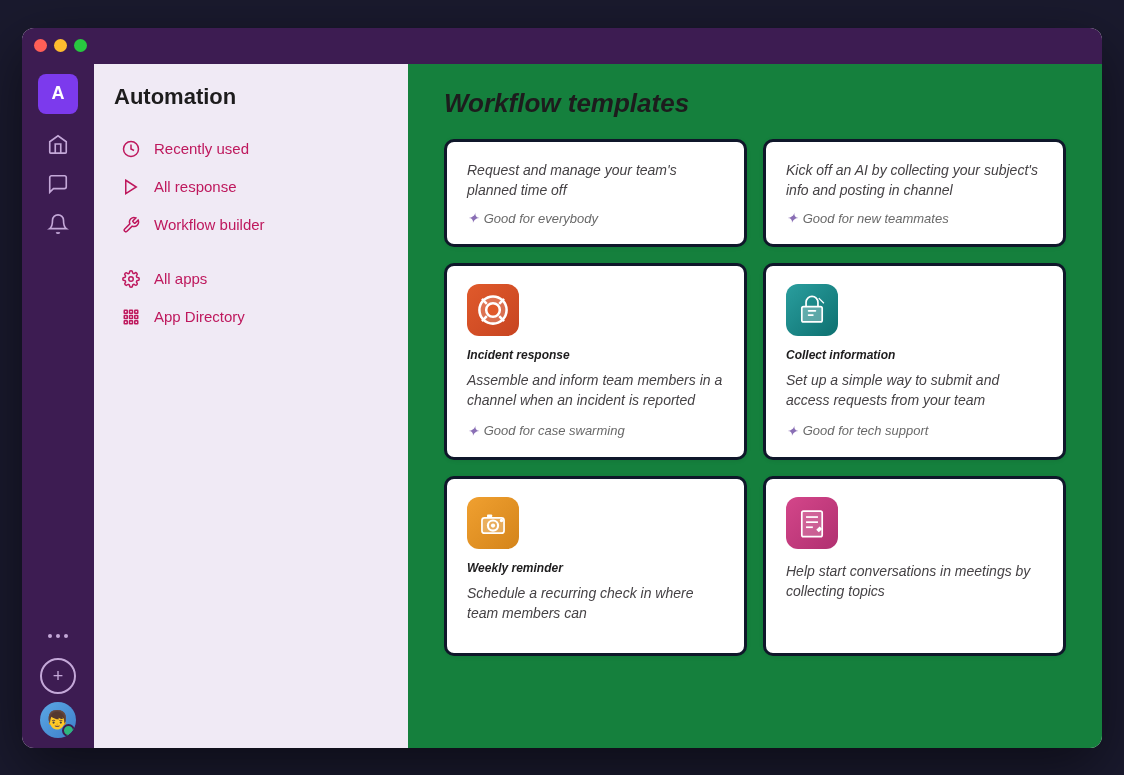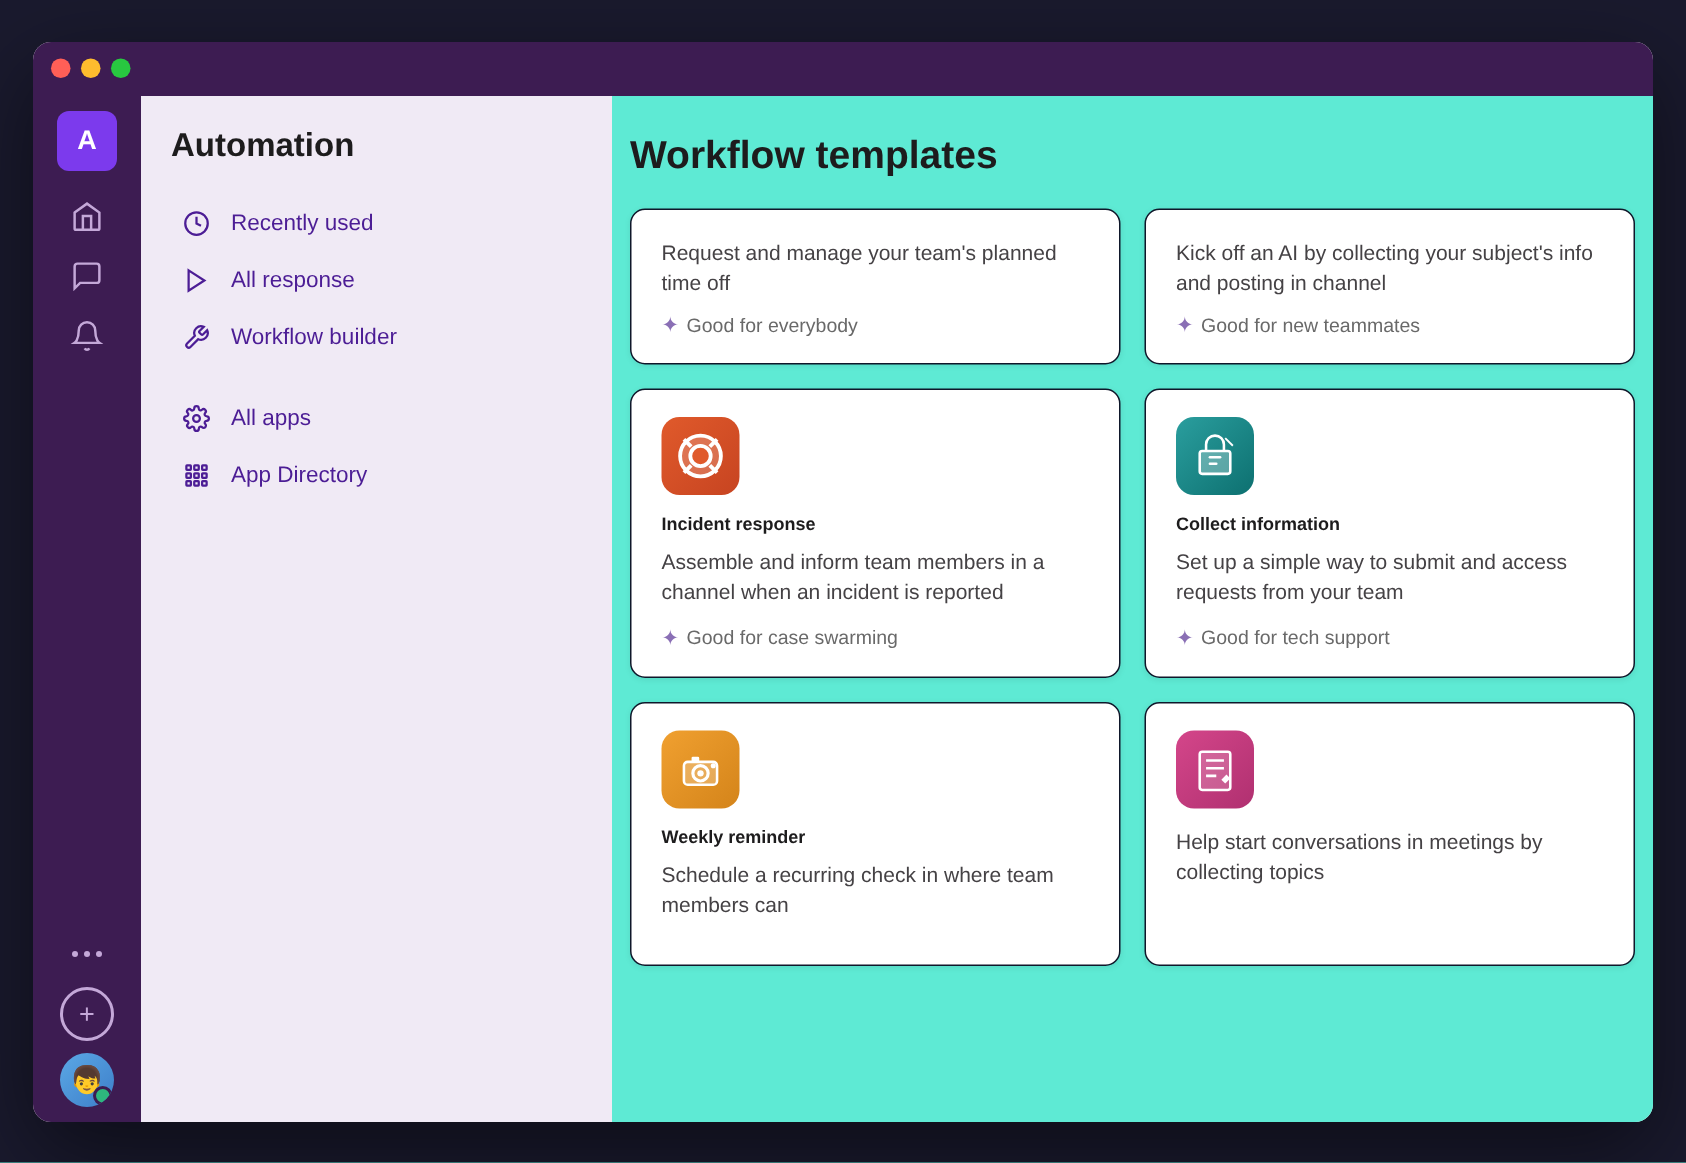--- a/index.html
+++ b/index.html
@@ -138,62 +138,63 @@
       font-weight: 700;
       color: #1d1c1d;
       padding: 0 20px 20px 20px;
     }
     .sidebar-item {
       display: flex;
       align-items: center;
       gap: 12px;
       padding: 10px 20px;
       cursor: pointer;
-      color: #4c1d95;
+      color: #be185d;
       font-size: 15px;
       border-radius: 6px;
       margin: 0 8px;
     }
     .sidebar-item.active {
       background: #1264a3;
       color: white;
       margin: 0 8px;
     }
     .sidebar-item .icon {
       font-size: 16px;
       width: 20px;
       text-align: center;
       flex-shrink: 0;
     }
     .sidebar-section-gap { height: 16px; }
     
     .main-content {
       flex: 1;
-      background: #5eead4;
+      background: #15803d;
       overflow-y: auto;
-      padding: 24px 12px;
+      padding: 24px 36px;
+      font-style: italic;
     }
     .main-title {
       font-size: 26px;
       font-weight: 700;
       color: #1d1c1d;
       margin-bottom: 20px;
     }
     .templates-grid {
       display: grid;
       grid-template-columns: 1fr 1fr;
       gap: 16px;
     }
     .template-card {
       background: white;
       border-radius: 10px;
       padding: 18px 20px;
       box-shadow: 0 1px 4px rgba(0,0,0,0.08);
       cursor: pointer;
-      border: 1px solid #0f172a;
+      border: 3px solid #0f172a;
       transition: box-shadow 0.15s;
     }
     .card-icon-area {
       width: 52px;
       height: 52px;
       border-radius: 12px;
       margin-bottom: 12px;
       display: flex;
       align-items: center;
       justify-content: center;

